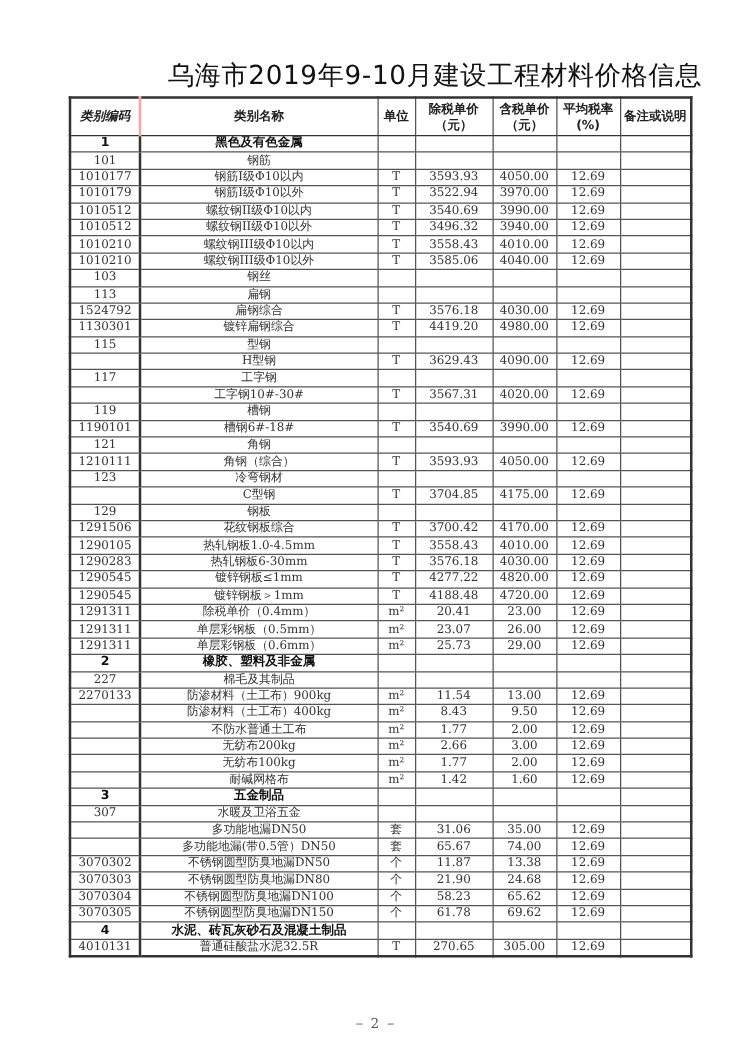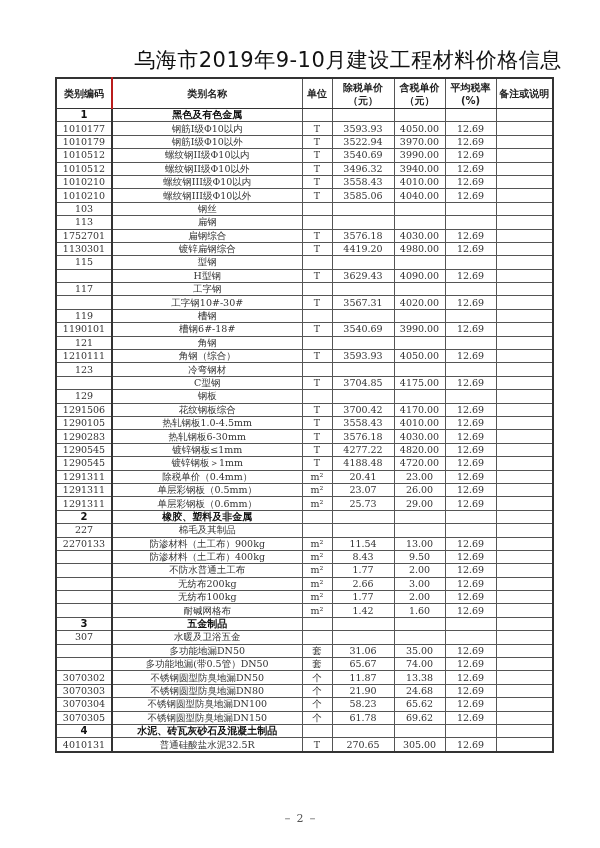--- a/index.html
+++ b/index.html
@@ -3,21 +3,21 @@
 <meta charset="utf-8">
 <style>
   html, body { margin: 0; padding: 0; background: #ffffff; }
   body { width: 600px; height: 848px; position: relative; overflow: hidden; font-family: "DejaVu Serif", "Liberation Serif", serif; color: #222; }
   .title { position: absolute; left: 0; top: 46px; width: 600px; text-align: center; font-size: 21px; font-family: "DejaVu Sans", sans-serif; color: #111; letter-spacing: 0.5px; margin-left: 48px; }
   table.grid { position: absolute; left: 55px; top: 77px; width: 497px; border-collapse: collapse; table-layout: fixed; border: 2px solid #333; }
   table.grid td, table.grid th { border: 1px solid #555; padding: 0; text-align: center; font-size: 9.5px; height: 12.4px; line-height: 12px; overflow: hidden; white-space: nowrap; color: #333; }
   table.grid th { font-family: "DejaVu Sans", sans-serif; font-weight: bold; font-size: 10px; height: 29px; line-height: 13px; color: #222; border-bottom: 1px solid #333; }
   table.grid tr.cat td { font-weight: bold; font-family: "DejaVu Sans", sans-serif; font-size: 10px; color: #111; }
   table.grid td.c1 { border-right: 2px solid #333; }
-  table.grid th.c1 { border-right: 2px solid #b91c1c; }
+  table.grid th.c1 { border-right: 2px solid #fca5a5; font-style: italic; }
   .footer { position: absolute; left: 0; top: 811px; width: 600px; text-align: center; font-size: 11px; color: #555; }
 </style>
 </head>
 <body>
 
 <div class="title">乌海市2019年9-10月建设工程材料价格信息</div>
 
 <table class="grid">
   <colgroup>
     <col style="width:56px">
@@ -52,20 +52,29 @@
       <tr class="cat">
         <td class="c1">1</td>
         <td>黑色及有色金属</td>
         <td></td>
         <td></td>
         <td></td>
         <td></td>
         <td></td>
       </tr>
       <tr>
+        <td class="c1">101</td>
+        <td>钢筋</td>
+        <td></td>
+        <td></td>
+        <td></td>
+        <td></td>
+        <td></td>
+      </tr>
+      <tr>
         <td class="c1">1010177</td>
         <td>钢筋I级Φ10以内</td>
         <td>T</td>
         <td>3593.93</td>
         <td>4050.00</td>
         <td>12.69</td>
         <td></td>
       </tr>
       <tr>
         <td class="c1">1010179</td>
@@ -124,21 +133,21 @@
       <tr>
         <td class="c1">113</td>
         <td>扁钢</td>
         <td></td>
         <td></td>
         <td></td>
         <td></td>
         <td></td>
       </tr>
       <tr>
-        <td class="c1">1752701</td>
+        <td class="c1">1524792</td>
         <td>扁钢综合</td>
         <td>T</td>
         <td>3576.18</td>
         <td>4030.00</td>
         <td>12.69</td>
         <td></td>
       </tr>
       <tr>
         <td class="c1">1130301</td>
         <td>镀锌扁钢综合</td>

